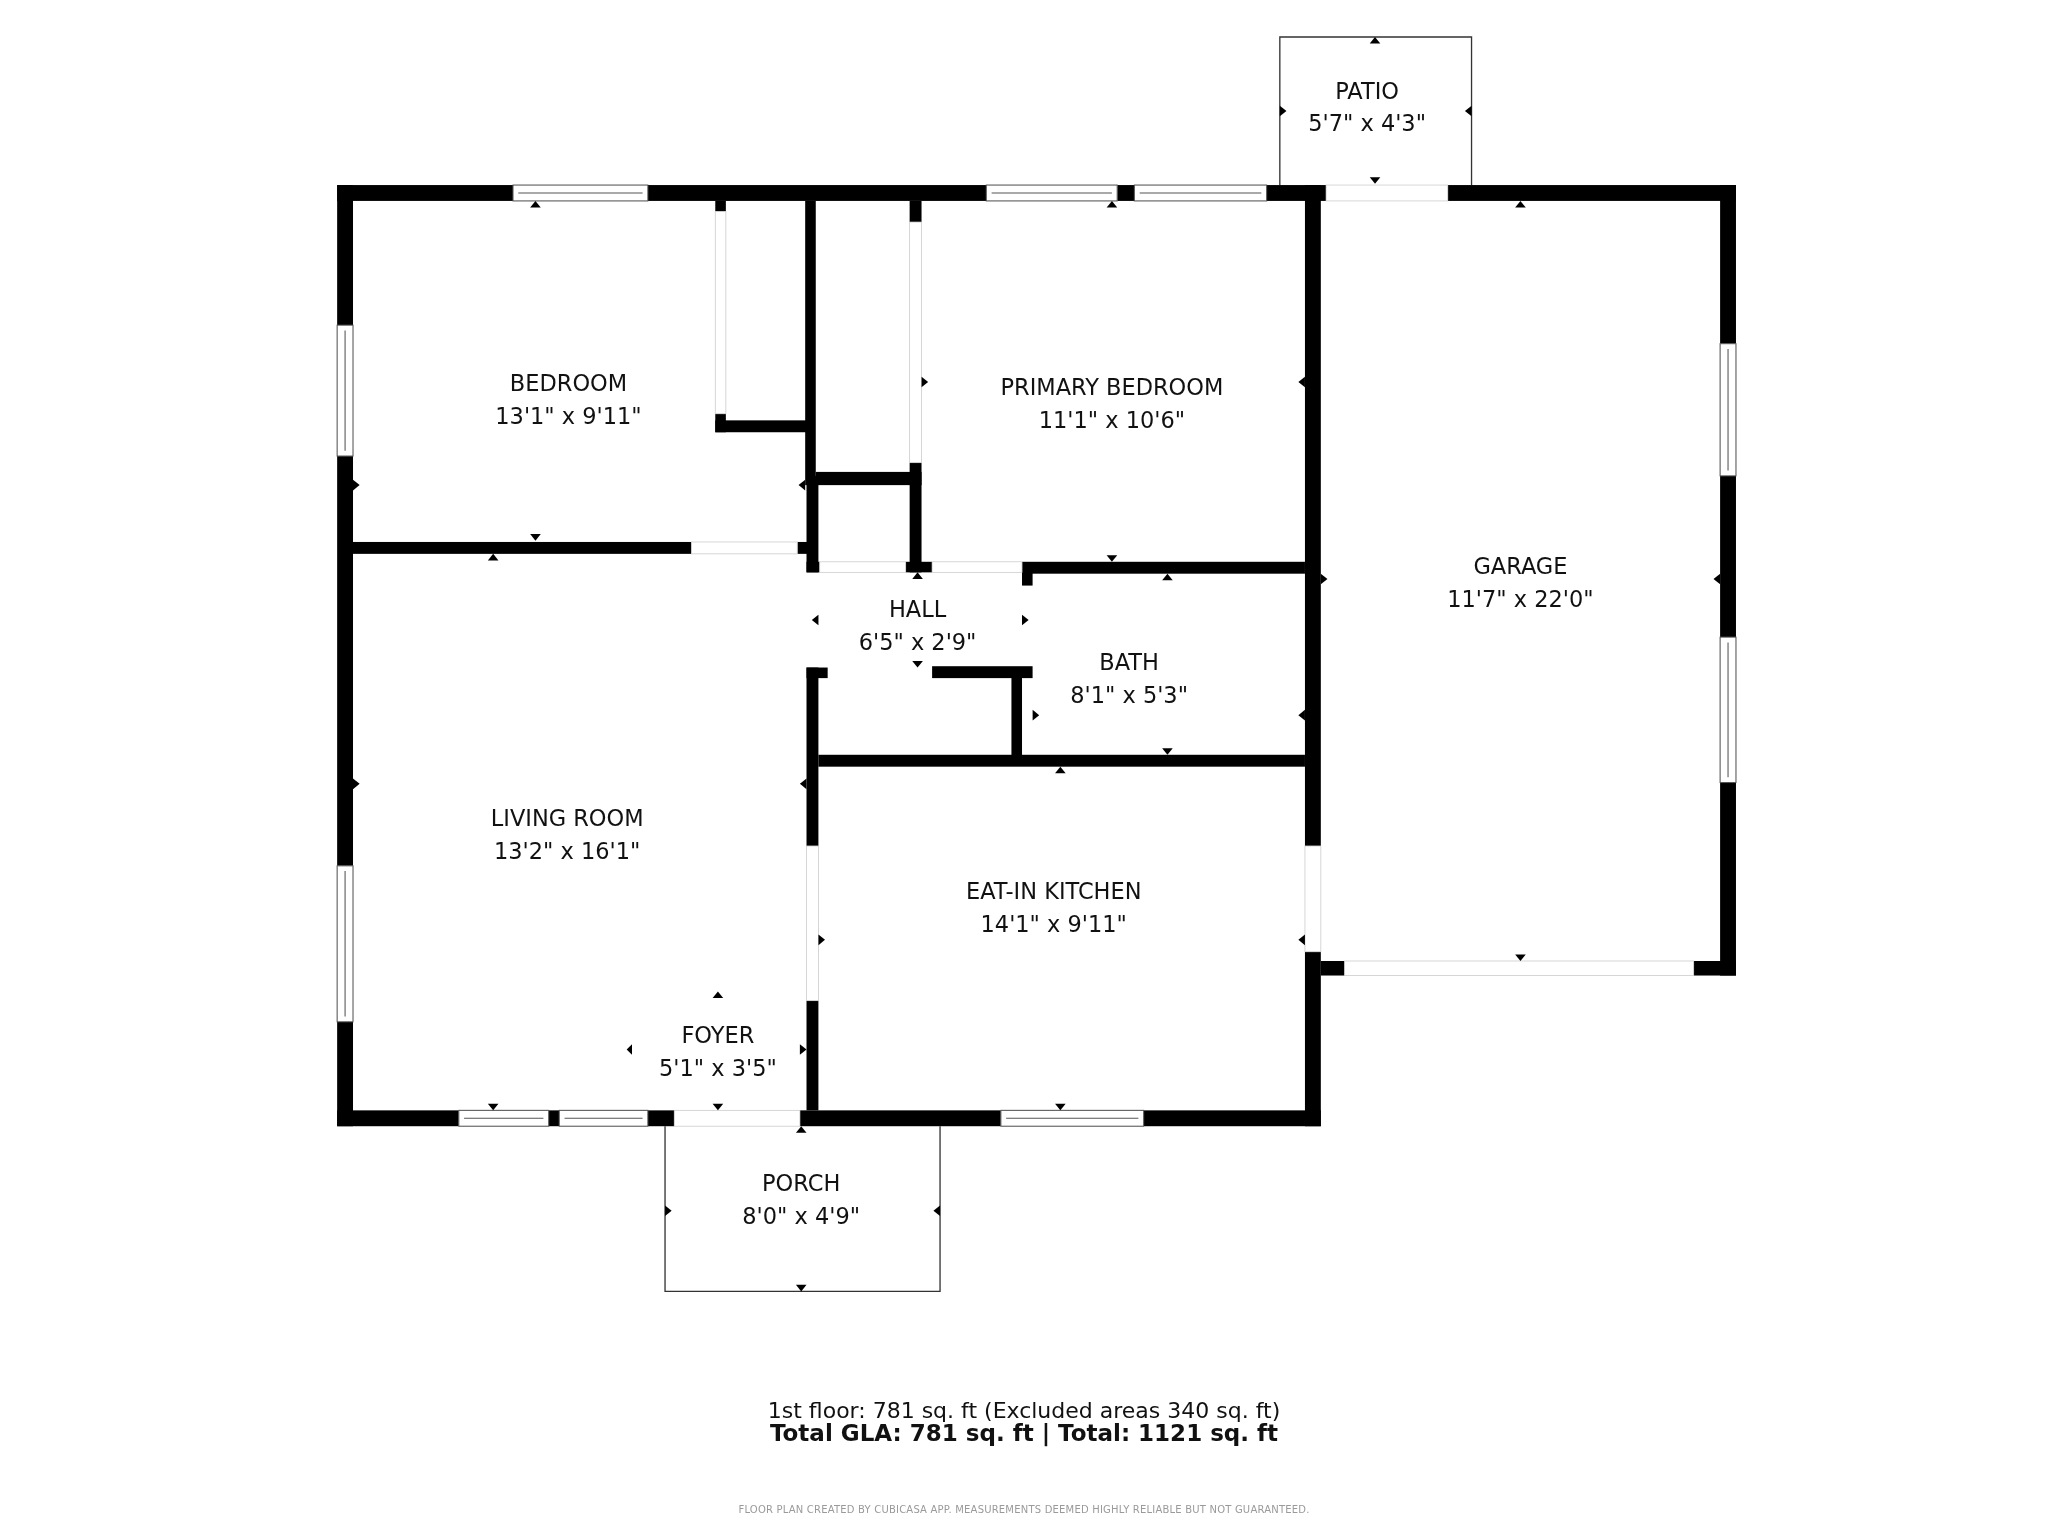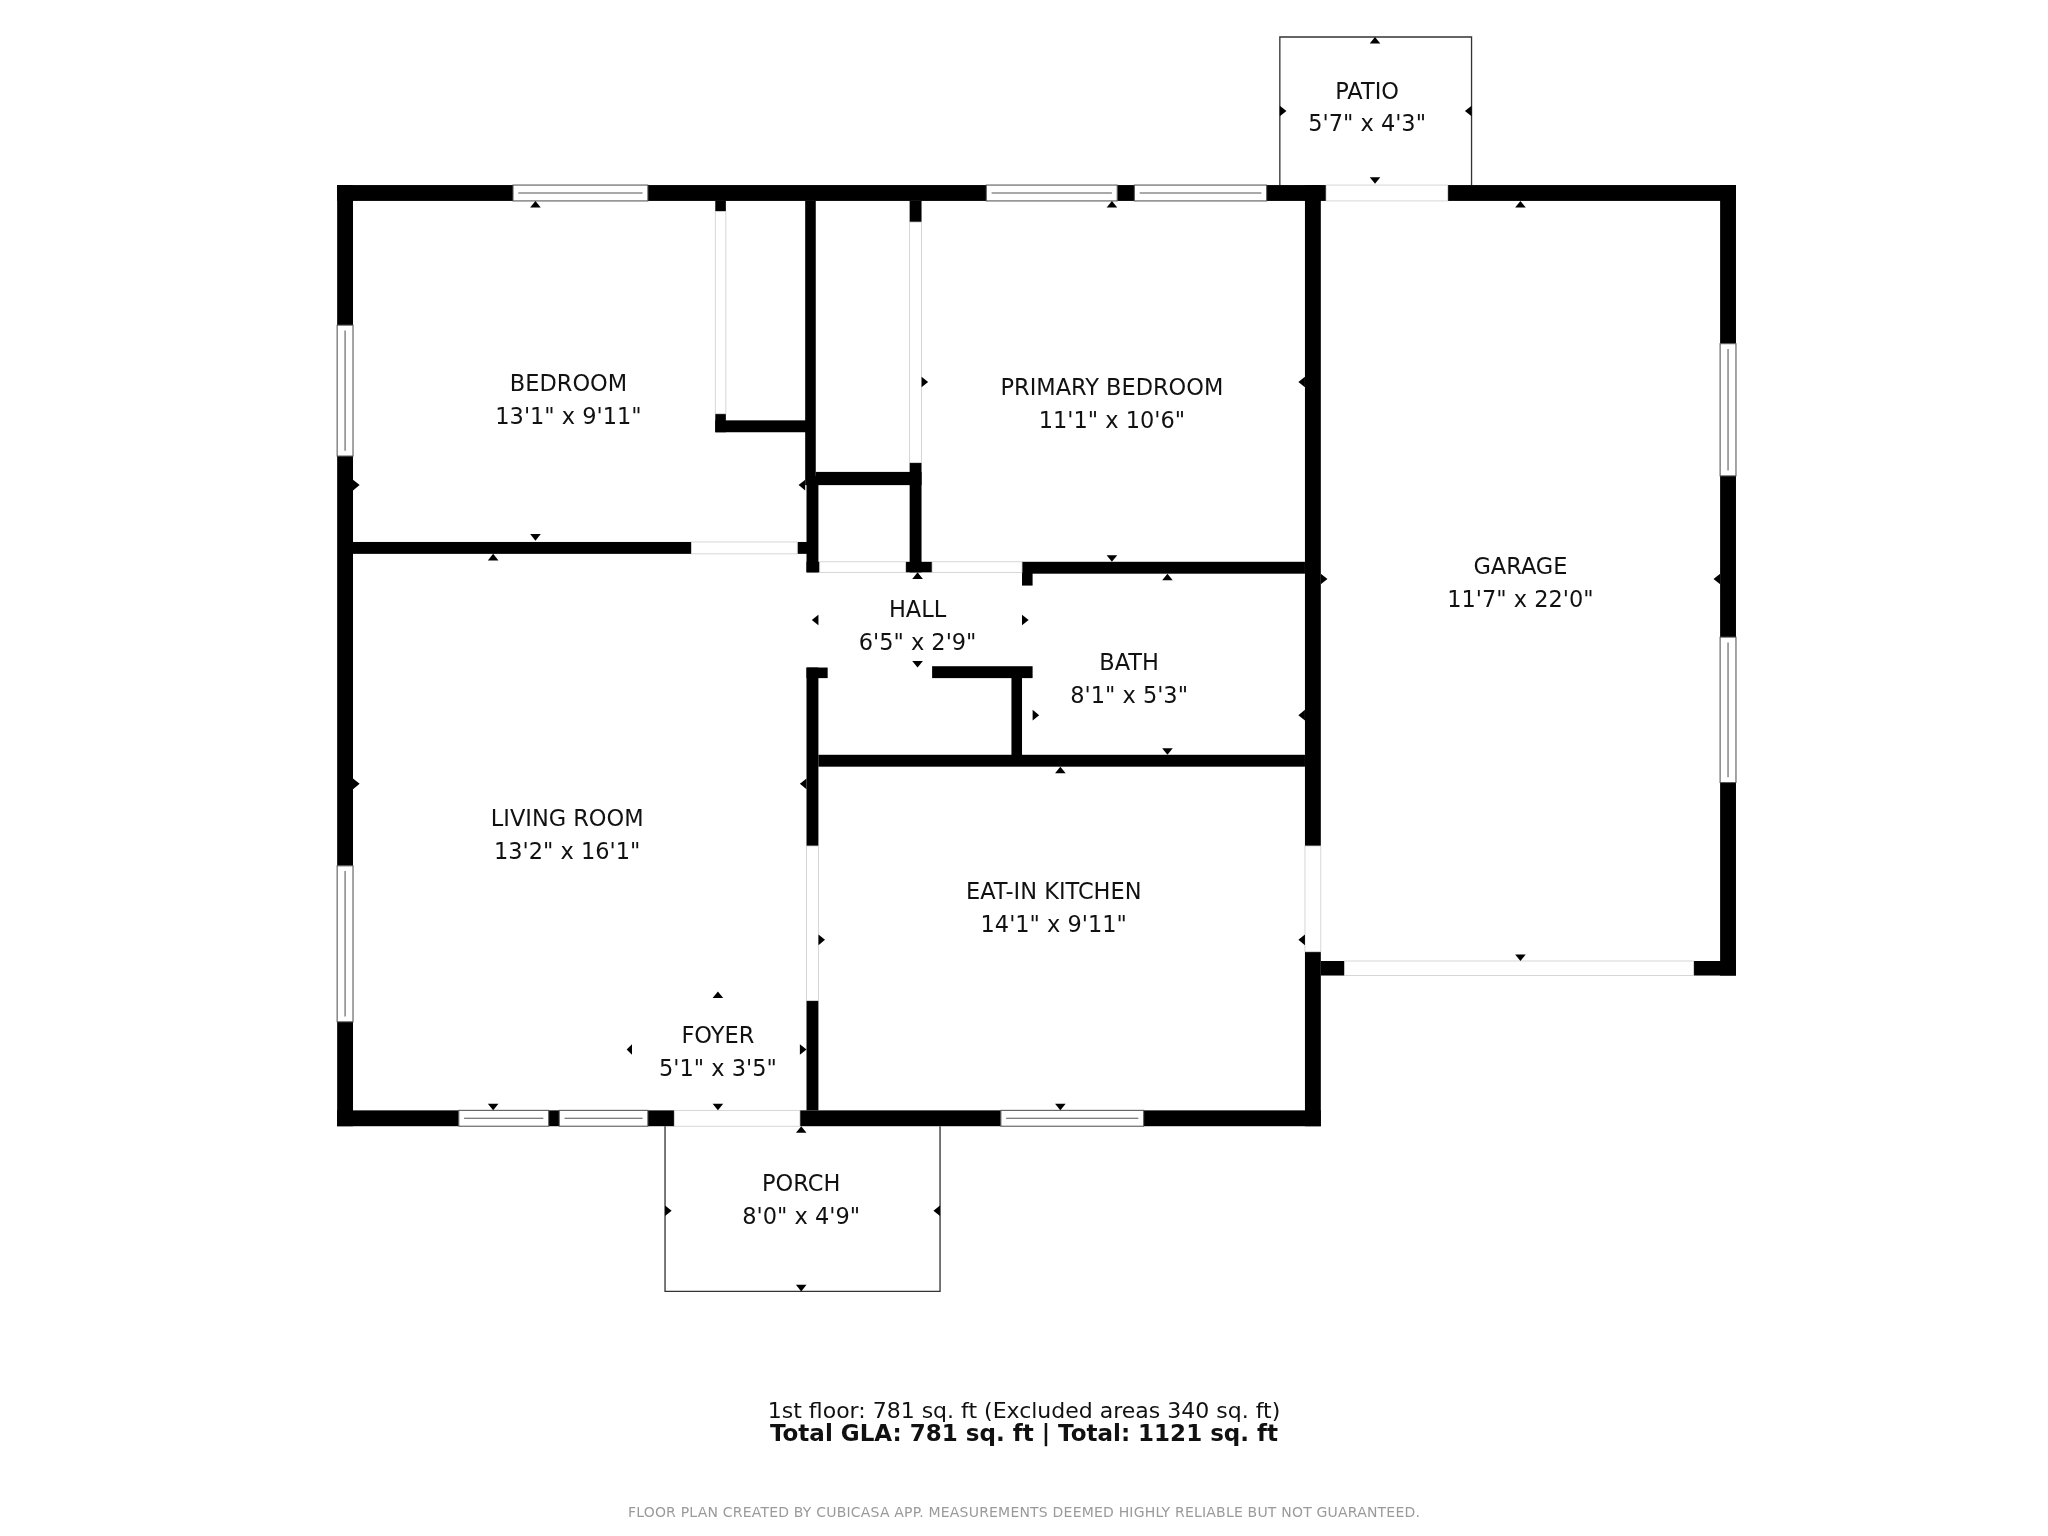--- a/index.html
+++ b/index.html
@@ -8,21 +8,21 @@
   .wall { fill:#000000; }
   .win { fill:#ffffff; stroke:#555555; stroke-width:0.8; }
   .winline { stroke:#555555; stroke-width:0.8; }
   .door { fill:#ffffff; stroke:#cccccc; stroke-width:0.6; }
   .thin { fill:none; stroke:#333333; stroke-width:1; }
   .lbl { font-family:"DejaVu Sans", sans-serif; font-size:17px; fill:#111111; text-anchor:middle; }
   .mk { fill:#000000; }
   .footer { position:absolute; left:0; width:2048px; text-align:center; color:#111; font-family:"DejaVu Sans", sans-serif; }
   .f1 { top:1420px; font-size:23px; font-weight:bold; }
   .f2 { top:1398px; font-size:22px; }
-  .f3 { top:1504px; font-size:14px; color:#9a9a9a; letter-spacing:0.2px; }
+  .f3 { top:1504px; font-size:10px; color:#9a9a9a; letter-spacing:0.2px; }
 </style>
 </head>
 <body>
 
 <svg id="plan" viewBox="0 0 1549 1162" preserveAspectRatio="none" xmlns="http://www.w3.org/2000/svg">
 
   <g>
     <polyline class="thin" points="968,140 968,28 1113,28 1113,140"></polyline>
   </g>
 

